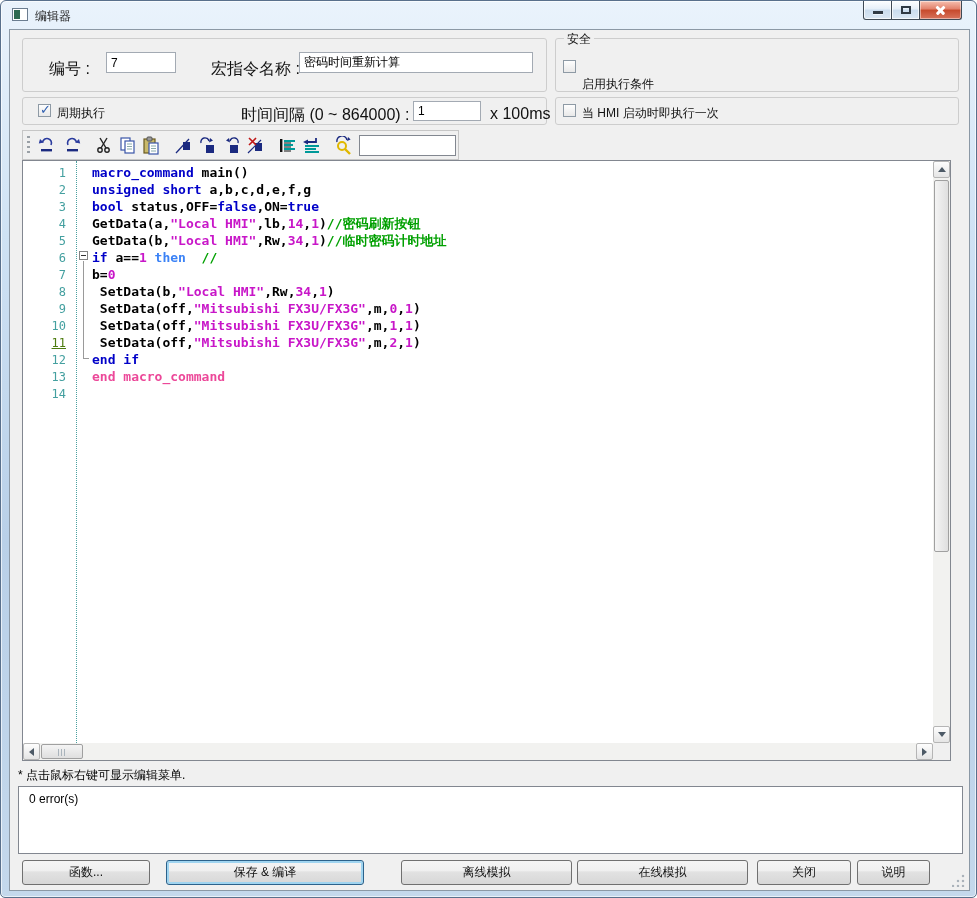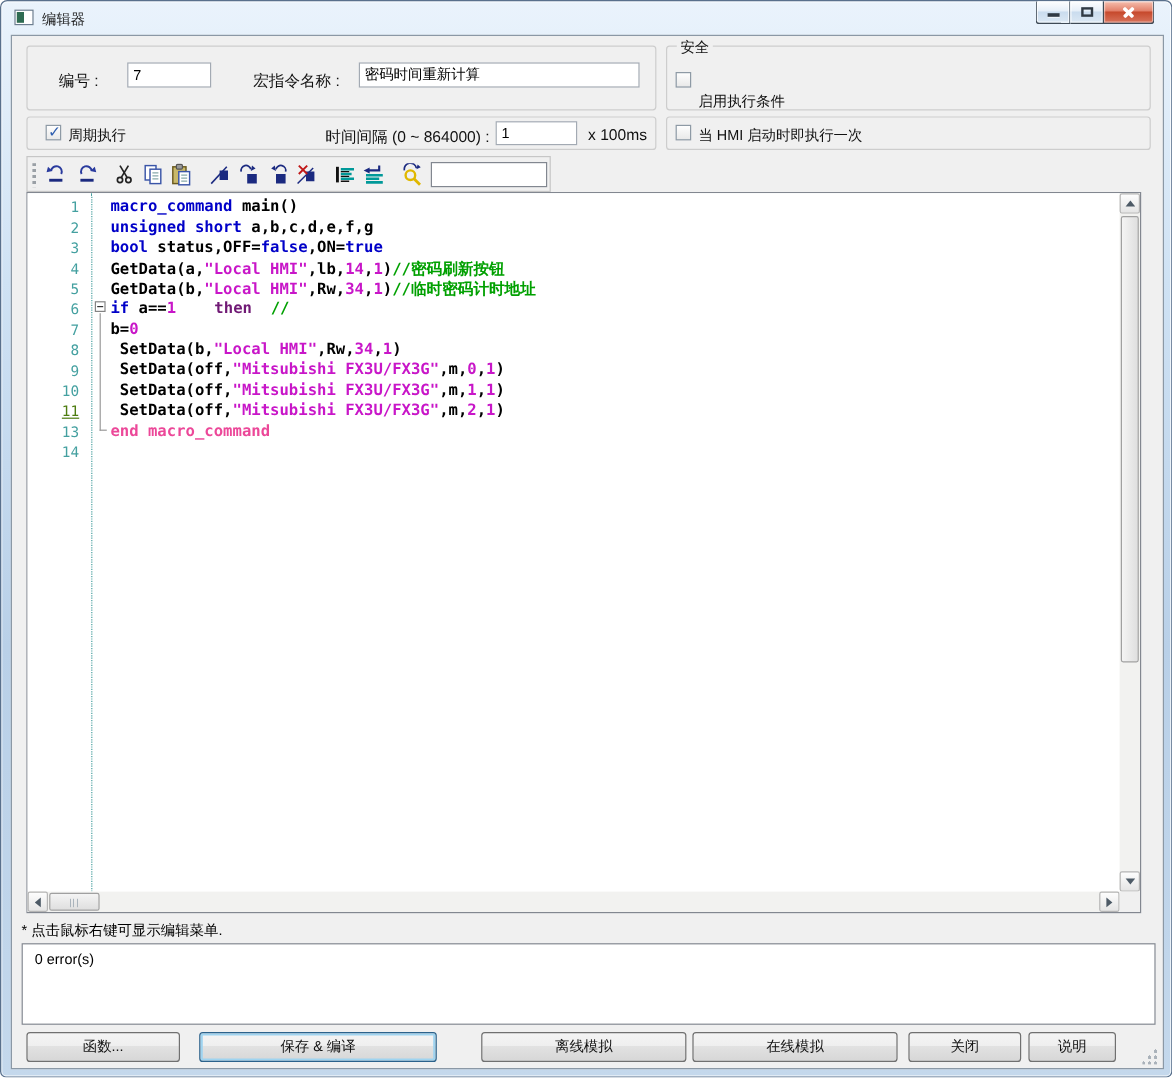--- a/index.html
+++ b/index.html
@@ -29,21 +29,21 @@
   .glyph-x2 { transform:translateY(4px) rotate(-45deg); }
   .client { position:absolute; left:8px; top:28px; width:961px; height:862px;
     background:#f0f0f0; border:1px solid #8b98a5; }
 
   .groupbox { position:absolute; border:1px solid #cdcdcd; border-radius:3px; background:#f0f0f0; }
   #groupA { left:12px; top:8px;  width:525px; height:54px; }
   #groupSec { left:545px; top:8px; width:404px; height:54px; }
   #groupB { left:12px; top:67px; width:525px; height:28px; }
   #groupC { left:545px; top:67px; width:404px; height:28px; }
   .grp-caption { position:absolute; left:8px; top:-8px; background:#f0f0f0; padding:0 3px; font-size:12px; color:#111; }
-  .lbl { position:absolute; font-size:13px; color:#111; white-space:nowrap; }
+  .lbl { position:absolute; font-size:16px; color:#111; white-space:nowrap; }
   .tbox { position:absolute; border:1px solid #a3aab3; background:#fff; font-size:12px;
     font-family:"Liberation Sans","DejaVu Sans",sans-serif; padding:2px 4px; color:#000; outline:none; }
   .checkbox { position:absolute; width:13px; height:13px; border:1px solid #8e9aa5;
     background:linear-gradient(#fefefe,#e9e9e9); }
   .checkbox.checked::after { content:"✓"; position:absolute; left:1px; top:-3px;
     color:#2f5fb0; font-size:13px; font-weight:bold; }
   .cb-label { font-size:12px; color:#111; white-space:nowrap; position:absolute; }
 
   #toolbar { position:absolute; left:12px; top:100px; width:437px; height:30px;
     border:1px solid #c6c6c6; background:#f0f0f0; }
@@ -267,21 +267,21 @@
               <span class="code-text"><span style="color: rgb(0, 0, 0);">GetData(a,</span><span style="color: rgb(200, 22, 200);">"Local HMI"</span><span style="color: rgb(0, 0, 0);">,lb,</span><span style="color: rgb(200, 22, 200);">14</span><span style="color: rgb(0, 0, 0);">,</span><span style="color: rgb(200, 22, 200);">1</span><span style="color: rgb(0, 0, 0);">)</span><span style="color: rgb(0, 160, 0);">//密码刷新按钮</span></span>
             </div>
             <div class="code-line">
               <span class="ln" style="color: rgb(68, 160, 160);">5</span>
               <span class="fold-col"></span>
               <span class="code-text"><span style="color: rgb(0, 0, 0);">GetData(b,</span><span style="color: rgb(200, 22, 200);">"Local HMI"</span><span style="color: rgb(0, 0, 0);">,Rw,</span><span style="color: rgb(200, 22, 200);">34</span><span style="color: rgb(0, 0, 0);">,</span><span style="color: rgb(200, 22, 200);">1</span><span style="color: rgb(0, 0, 0);">)</span><span style="color: rgb(0, 160, 0);">//临时密码计时地址</span></span>
             </div>
             <div class="code-line">
               <span class="ln" style="color: rgb(68, 160, 160);">6</span>
               <span class="fold-col"></span>
-              <span class="code-text"><span style="color: rgb(0, 0, 200);">if</span><span style="color: rgb(0, 0, 0);"> a==</span><span style="color: rgb(200, 22, 200);">1</span><span style="color: #701a75; margin-left: 24px;"> then</span><span style="color: rgb(0, 160, 0);">  //</span></span>
+              <span class="code-text"><span style="color: rgb(0, 0, 200);">if</span><span style="color: rgb(0, 0, 0);"> a==</span><span style="color: rgb(200, 22, 200);">1</span><span style="color: #3b82f6;"> then</span><span style="color: rgb(0, 160, 0);">  //</span></span>
             </div>
             <div class="code-line">
               <span class="ln" style="color: rgb(68, 160, 160);">7</span>
               <span class="fold-col"></span>
               <span class="code-text"><span style="color: rgb(0, 0, 0);">b=</span><span style="color: rgb(200, 22, 200);">0</span></span>
             </div>
             <div class="code-line">
               <span class="ln" style="color: rgb(68, 160, 160);">8</span>
               <span class="fold-col"></span>
               <span class="code-text"><span style="color: rgb(0, 0, 0);"> SetData(b,</span><span style="color: rgb(200, 22, 200);">"Local HMI"</span><span style="color: rgb(0, 0, 0);">,Rw,</span><span style="color: rgb(200, 22, 200);">34</span><span style="color: rgb(0, 0, 0);">,</span><span style="color: rgb(200, 22, 200);">1</span><span style="color: rgb(0, 0, 0);">)</span></span>
@@ -293,20 +293,25 @@
             </div>
             <div class="code-line">
               <span class="ln" style="color: rgb(68, 160, 160);">10</span>
               <span class="fold-col"></span>
               <span class="code-text"><span style="color: rgb(0, 0, 0);"> SetData(off,</span><span style="color: rgb(200, 22, 200);">"Mitsubishi FX3U/FX3G"</span><span style="color: rgb(0, 0, 0);">,m,</span><span style="color: rgb(200, 22, 200);">1</span><span style="color: rgb(0, 0, 0);">,</span><span style="color: rgb(200, 22, 200);">1</span><span style="color: rgb(0, 0, 0);">)</span></span>
             </div>
             <div class="code-line">
               <span class="ln" style="color: #4d7c0f; text-decoration: underline;">11</span>
               <span class="fold-col"></span>
               <span class="code-text"><span style="color: rgb(0, 0, 0);"> SetData(off,</span><span style="color: rgb(200, 22, 200);">"Mitsubishi FX3U/FX3G"</span><span style="color: rgb(0, 0, 0);">,m,</span><span style="color: rgb(200, 22, 200);">2</span><span style="color: rgb(0, 0, 0);">,</span><span style="color: rgb(200, 22, 200);">1</span><span style="color: rgb(0, 0, 0);">)</span></span>
+            </div>
+            <div class="code-line">
+              <span class="ln" style="color: rgb(68, 160, 160);">12</span>
+              <span class="fold-col"></span>
+              <span class="code-text"><span style="color: rgb(0, 0, 200);">end if</span></span>
             </div>
             <div class="code-line">
               <span class="ln" style="color: rgb(68, 160, 160);">13</span>
               <span class="fold-col"></span>
               <span class="code-text"><span style="color: #ec4899;">end macro_command</span></span>
             </div>
             <div class="code-line">
               <span class="ln" style="color: rgb(68, 160, 160);">14</span>
               <span class="fold-col"></span>
               <span class="code-text"></span>

